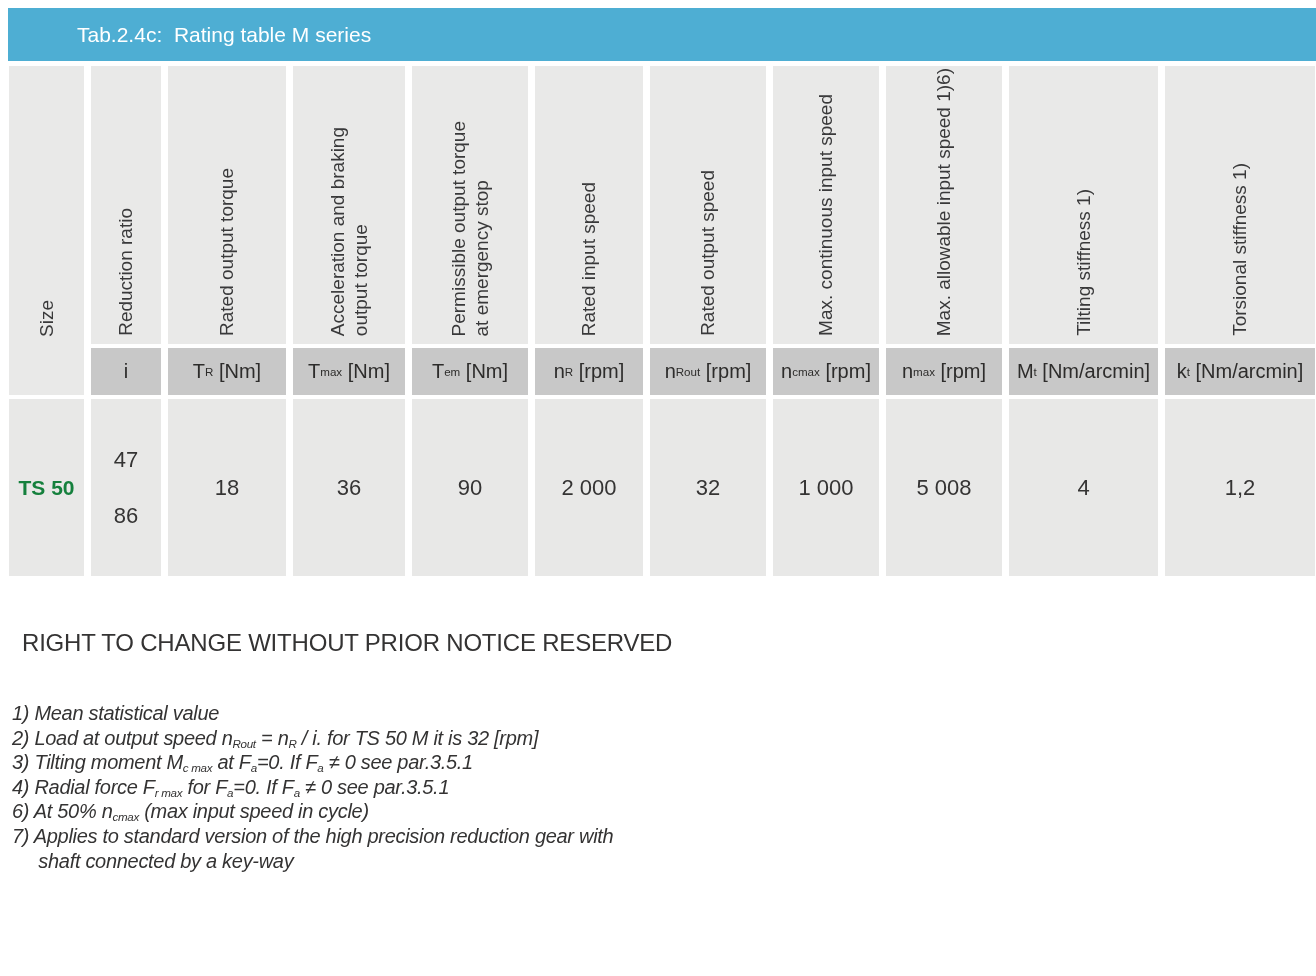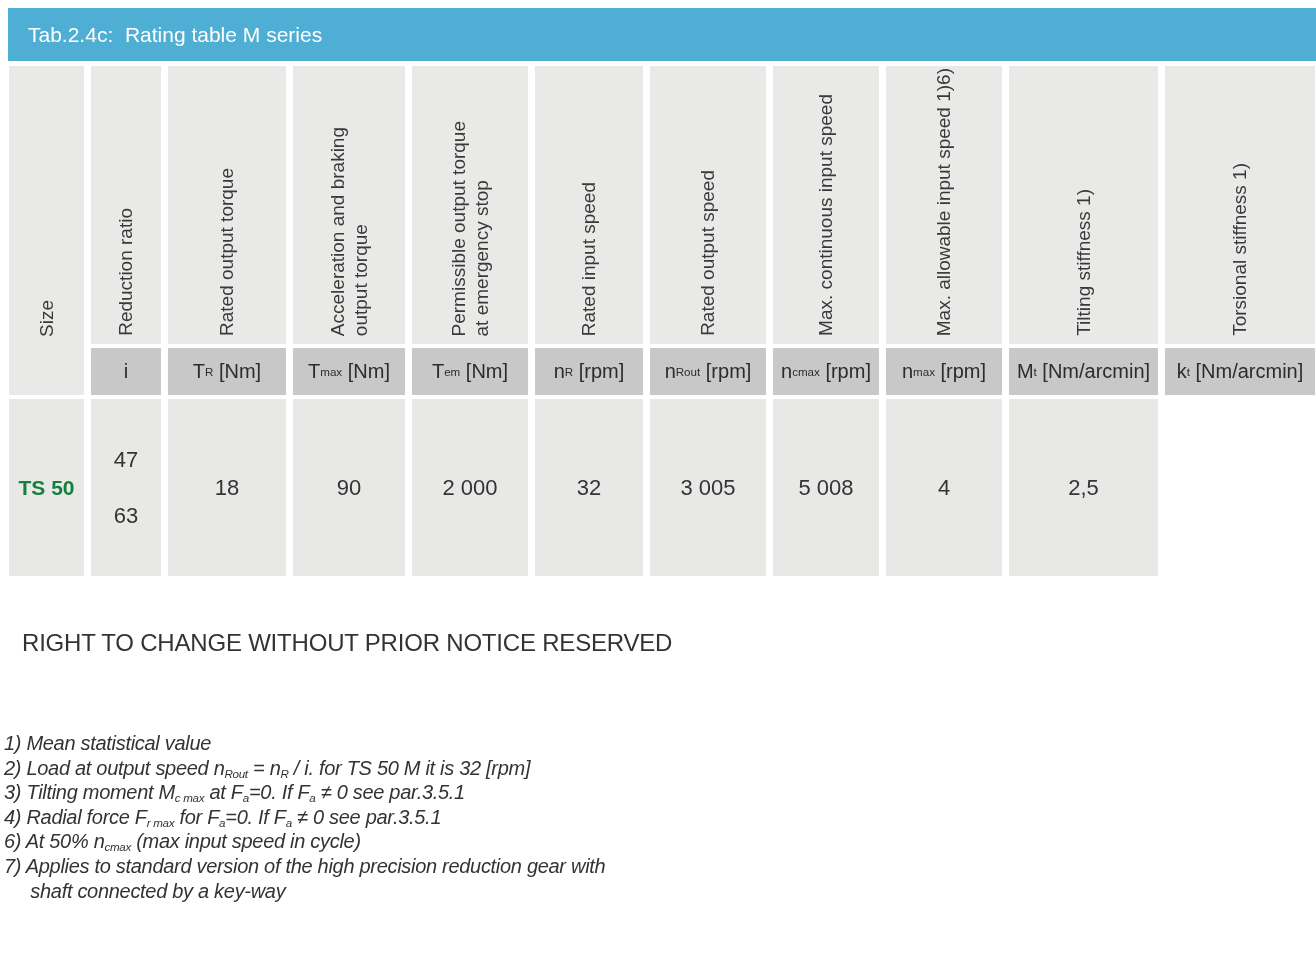--- a/index.html
+++ b/index.html
@@ -14,21 +14,21 @@
 
   
   .title-bar {
     position:absolute; left:8px; top:8px;
     width:1308px; height:53px;
     background:#4eaed3;
     display:flex; align-items:center;
   }
   .title-bar .title-text {
     color:#ffffff; font-size:21px;
-    padding-left:20px; white-space:pre;
+    padding-left:28px; white-space:pre;margin-left:41px;
   }
 
   
   .rating-table {
     position:absolute; left:9px; top:66px;
     display:grid;
     grid-template-columns:75px 70px 118px 112px 116px 108px 116px 106px 116px 149px 150px;
     grid-template-rows:278px 47px 177px;
     gap:4px 7px;
     background:#ffffff;
@@ -63,24 +63,23 @@
   }
   .dcell.size-val { font-weight:bold; font-size:21px; color:#15803d; }
   .ratio-cell { flex-direction:column; gap:30px; }
 
   
   .notice {
     position:absolute; left:22px; top:629px;
     font-size:24px; letter-spacing:-0.2px; color:#343333;
   }
   .footnotes {
-    position:absolute; left:4px; top:701px;
+    position:absolute; left:12px; top:701px;
     font-style:italic; font-size:20px; letter-spacing:-0.3px;
     color:#343333;
-    margin-top:30px;
   }
   .fn { line-height:24.6px; white-space:pre-wrap; }
 </style>
 </head>
 <body>
 
 <div class="title-bar">
   <span class="title-text">Tab.2.4c:  Rating table M series</span>
 </div>
 
@@ -129,30 +128,31 @@
   <div class="cell ucell">n<sub>R</sub> [rpm]</div>
   <div class="cell ucell">n<sub>Rout</sub> [rpm]</div>
   <div class="cell ucell">n<sub>cmax</sub> [rpm]</div>
   <div class="cell ucell">n<sub>max</sub> [rpm]</div>
   <div class="cell ucell">M<sub>t</sub> [Nm/arcmin]</div>
   <div class="cell ucell">k<sub>t</sub> [Nm/arcmin]</div>
 
   <div class="cell dcell size-val">TS 50</div>
   <div class="cell dcell ratio-cell">
     <span>47</span>
-    <span>63</span>
+    <span>86</span>
   </div>
   <div class="cell dcell">18</div>
+  <div class="cell dcell">36</div>
   <div class="cell dcell">90</div>
   <div class="cell dcell">2 000</div>
   <div class="cell dcell">32</div>
-  <div class="cell dcell">3 005</div>
+  <div class="cell dcell">1 000</div>
   <div class="cell dcell">5 008</div>
   <div class="cell dcell">4</div>
-  <div class="cell dcell">2,5</div>
+  <div class="cell dcell">1,2</div>
 
 </div>
 
 <div class="notice">RIGHT TO CHANGE WITHOUT PRIOR NOTICE RESERVED</div>
 
 <div class="footnotes">
   <div class="fn">1) Mean statistical value</div>
   <div class="fn">2) Load at output speed n<sub>Rout</sub> = n<sub>R</sub> / i. for TS 50 M it is 32 [rpm]</div>
   <div class="fn">3) Tilting moment M<sub>c max</sub> at F<sub>a</sub>=0. If F<sub>a</sub> ≠ 0 see par.3.5.1</div>
   <div class="fn">4) Radial force F<sub>r max</sub> for F<sub>a</sub>=0. If F<sub>a</sub> ≠ 0 see par.3.5.1</div>

